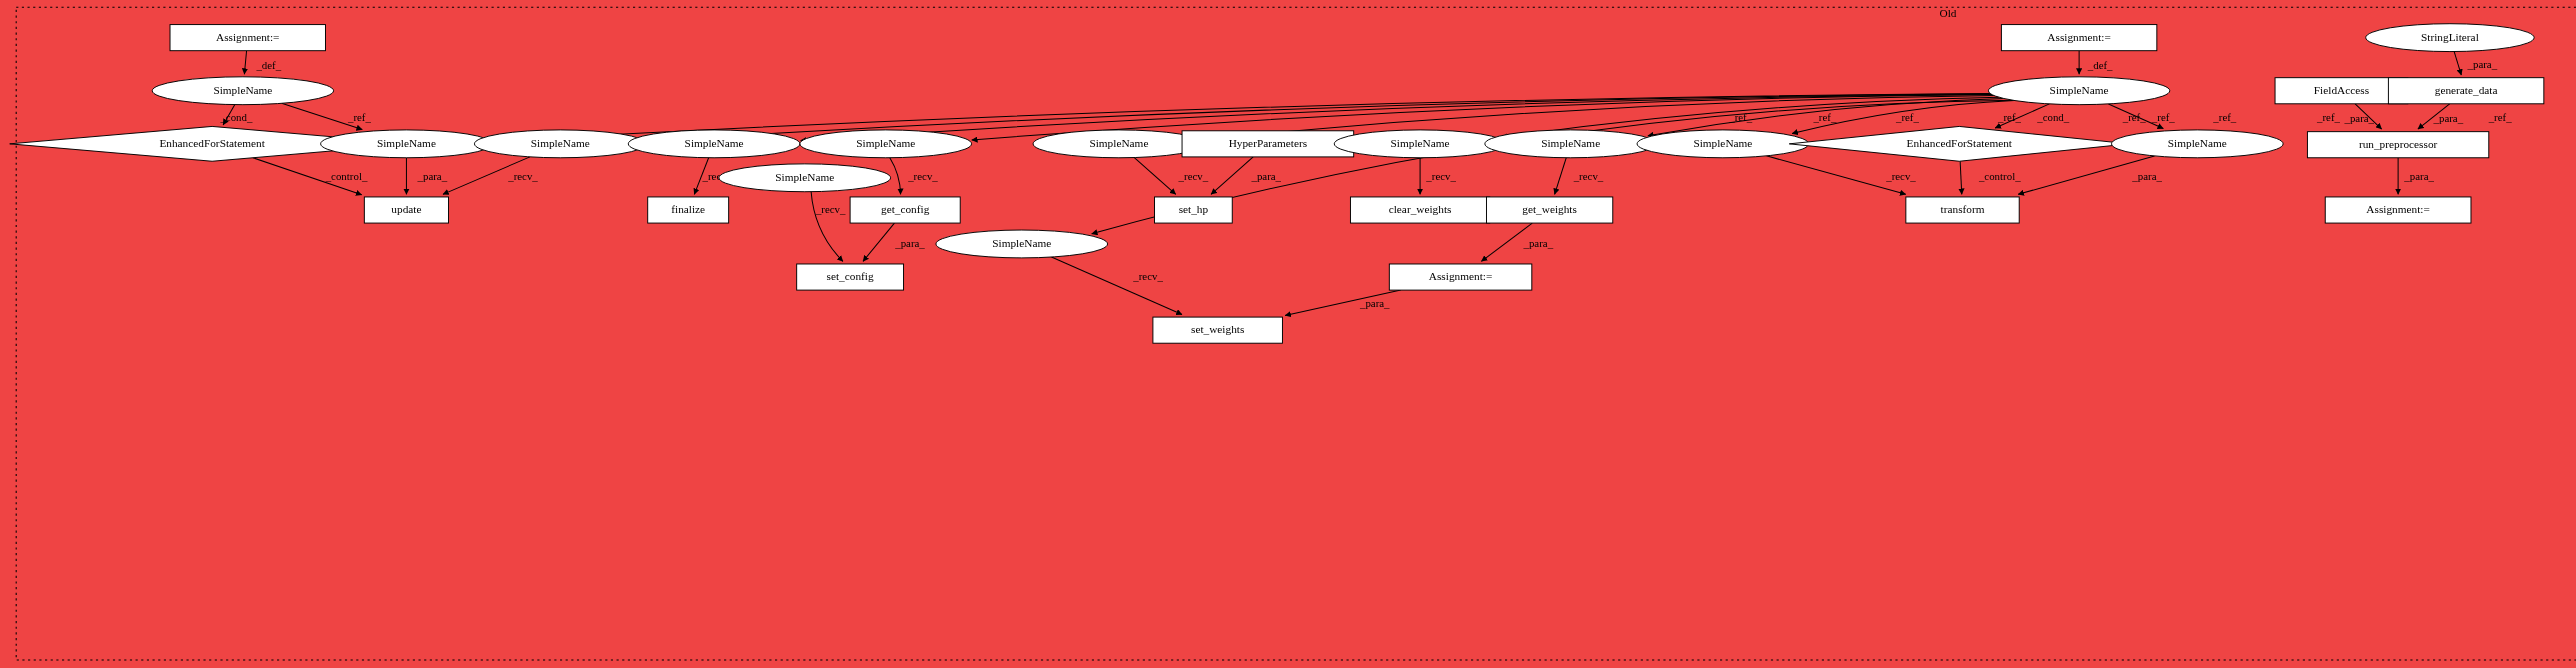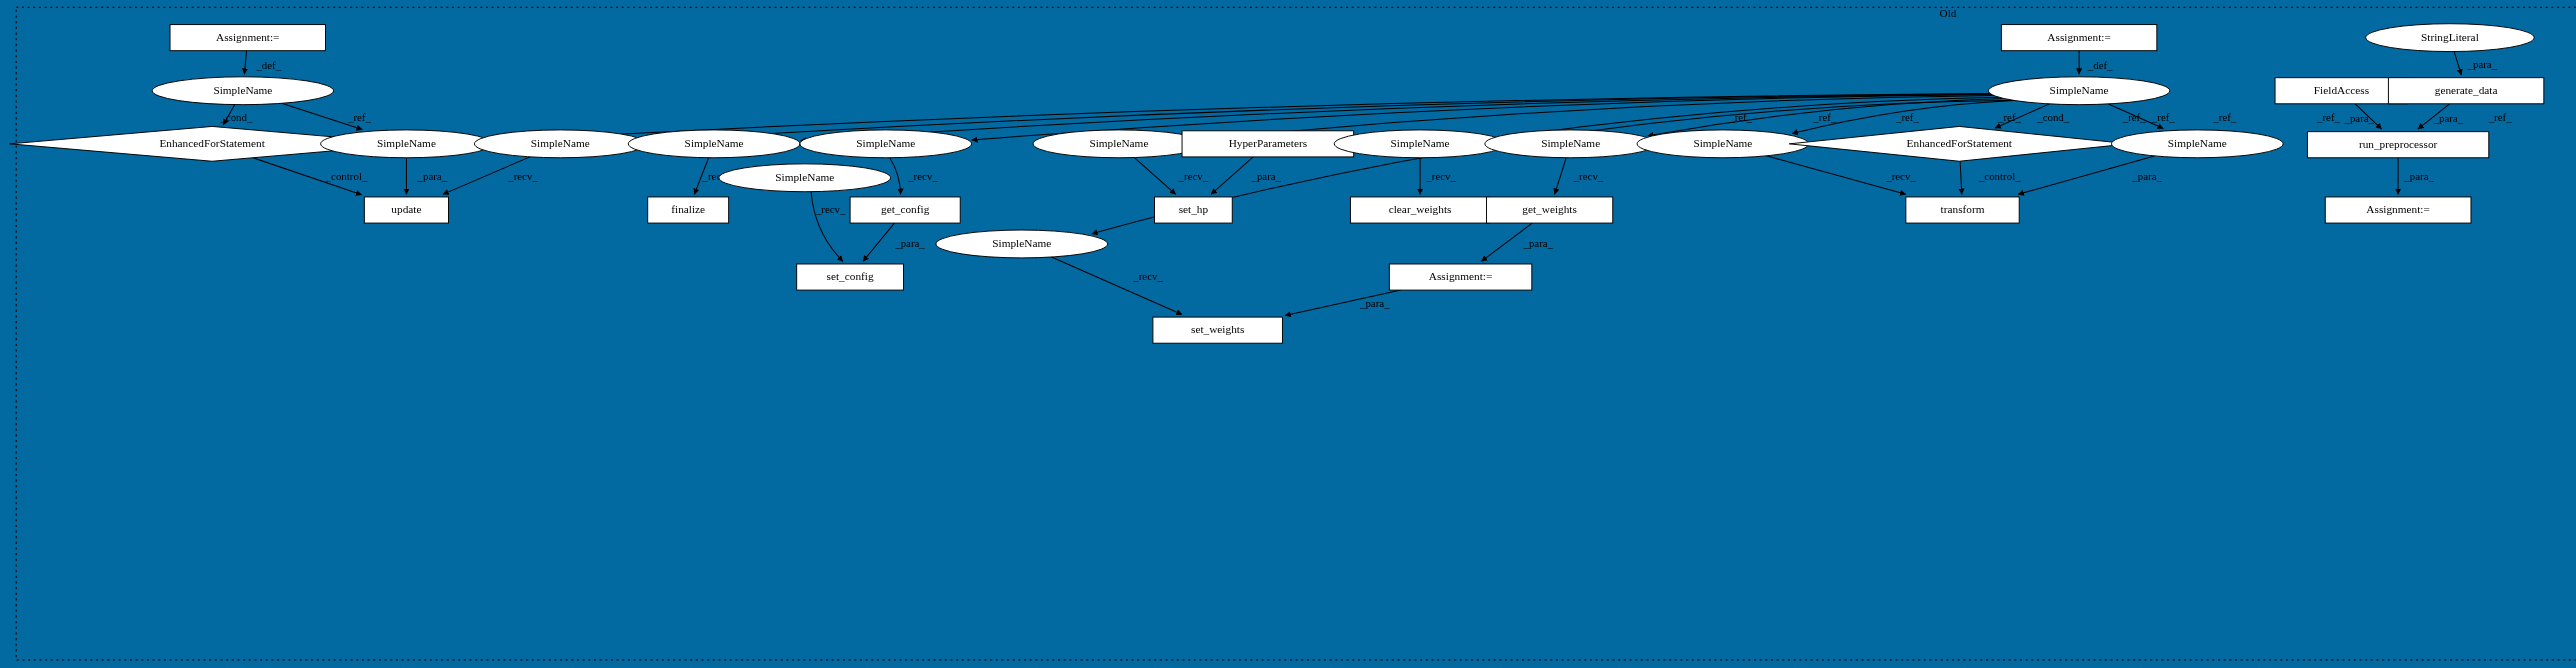--- a/index.html
+++ b/index.html
@@ -4,21 +4,21 @@
 <style>
   html, body {
     margin: 0;
     padding: 0;
     background: #ffffff;
   }
   #root {
     position: relative;
     width: 2576px;
     height: 669px;
-    background: #0369a1;
+    background: #ef4444;
     font-family: "Liberation Serif", "DejaVu Serif", serif;
     overflow: hidden;
   }
   svg#graph {
     display: block;
     width: 2576px;
     height: 669px;
   }
   .cluster-box {
     fill: none;

